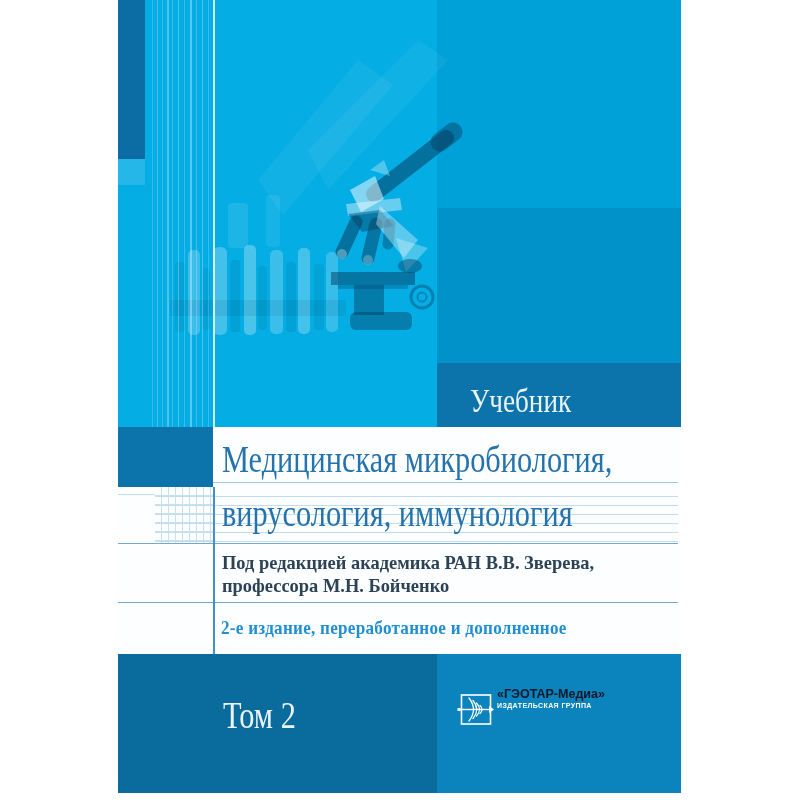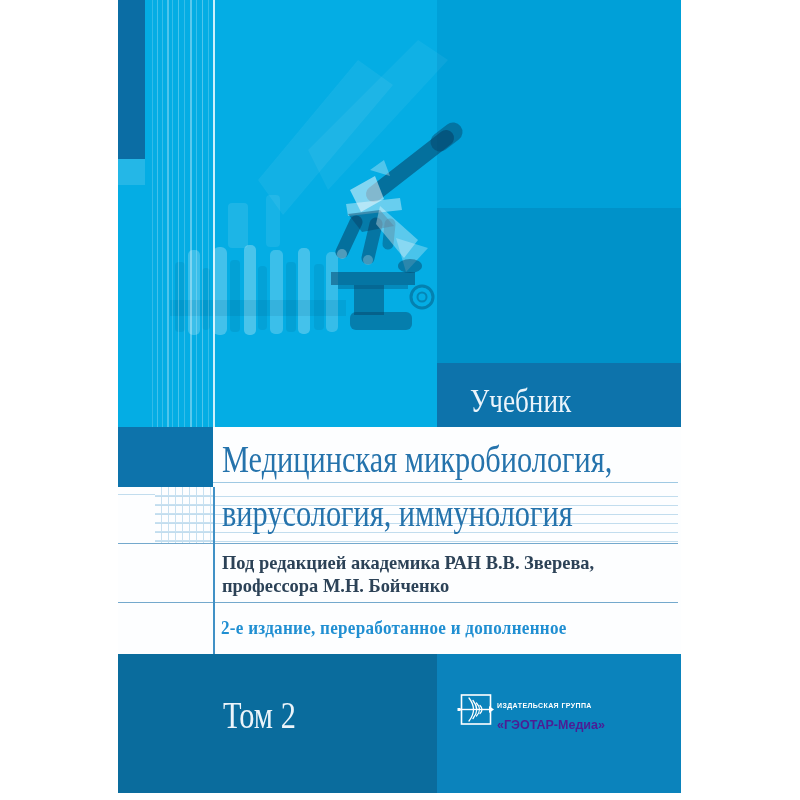--- a/index.html
+++ b/index.html
@@ -35,22 +35,22 @@
   
   .txt{white-space:nowrap;transform-origin:0 0;}
   .badge-txt{left:352px;top:384px;font-size:34px;line-height:34px;color:#eaf4fb;transform:scaleX(.8);}
   .title1{left:104px;top:441px;font-size:37px;line-height:38px;color:#2573ac;transform:scaleX(.82);}
   .title2{left:104px;top:495px;font-size:37px;line-height:38px;color:#2573ac;transform:scaleX(.82);}
   .editors{left:104px;top:551px;font-size:19px;line-height:23px;font-weight:bold;color:#2c4257;transform:scaleX(.97);}
   .edition{left:103px;top:617px;font-size:19px;line-height:22px;font-weight:bold;color:#208fd2;letter-spacing:.3px;transform:scaleX(.9);}
   .volume{left:105px;top:697px;font-size:37px;line-height:38px;color:#ecf4fa;transform:scaleX(.82);}
   .pub-group{left:379px;top:702px;font-family:"Liberation Sans","DejaVu Sans",sans-serif;
              font-size:7px;line-height:8px;font-weight:bold;letter-spacing:.4px;color:#ffffff;}
-  .pub-name{left:379px;top:718px;font-family:"Liberation Sans","DejaVu Sans",sans-serif;
-            font-size:12.5px;line-height:14px;font-weight:bold;color:#4c1d95;}
+  .pub-name{left:379px;top:687px;font-family:"Liberation Sans","DejaVu Sans",sans-serif;
+            font-size:12.5px;line-height:14px;font-weight:bold;color:#0f172a;}
 </style>
 </head>
 <body>
 
 <div class="page">
   <div class="abs cover">
 
     <div class="abs rect-tl"></div>
     <div class="abs rect-tl-sub"></div>
     <div class="abs col-r1"></div>

